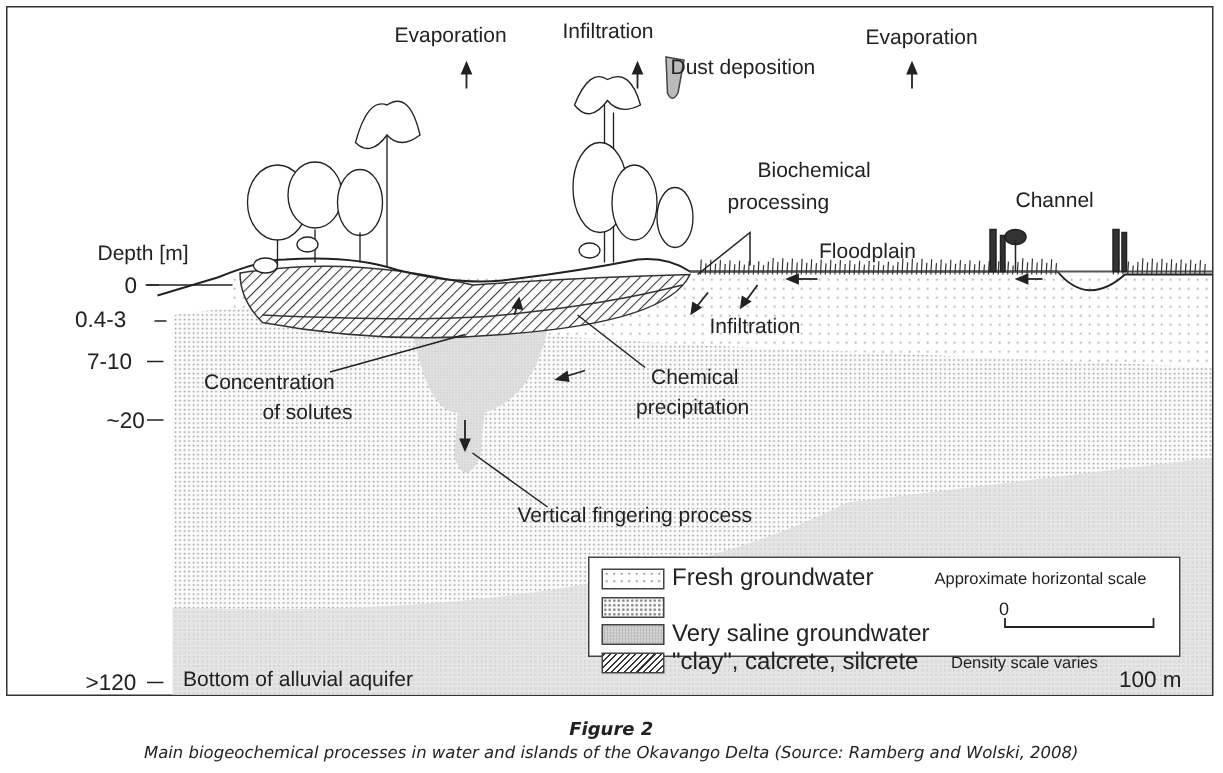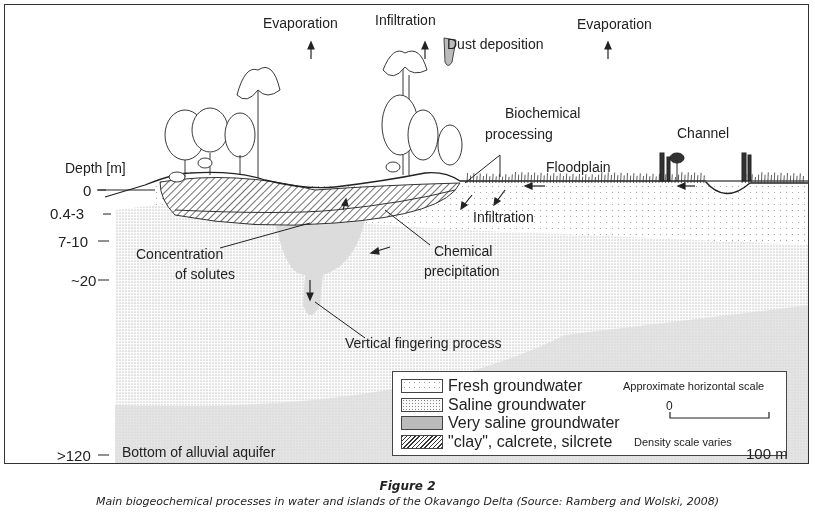--- a/index.html
+++ b/index.html
@@ -1,21 +1,21 @@
 <!DOCTYPE html>
 <html><head>
 <meta charset="utf-8">
 <style>
   html,body{margin:0;padding:0;background:#fff;}
   body{width:815px;height:515px;position:relative;overflow:hidden;font-family:"Liberation Sans",sans-serif;color:#222;}
   #frame{position:absolute;left:4px;top:4px;width:805px;height:460px;border:1.5px solid #333;box-sizing:border-box;overflow:hidden;background:#fff;}
   svg{position:absolute;left:0;top:0;}
   .lbl{position:absolute;font-size:14px;color:#222;white-space:nowrap;line-height:1;}
   .tick{position:absolute;font-size:15px;color:#222;white-space:nowrap;line-height:1;}
-  #legend{position:absolute;left:387px;top:366px;width:395px;height:85px;background:#fff;border:1.5px solid #444;box-sizing:border-box;}
+  #legend{position:absolute;left:387px;top:366px;width:395px;height:67px;background:#fff;border:1.5px solid #444;box-sizing:border-box;}
   .leg-item{position:absolute;left:8px;display:flex;align-items:center;height:18px;}
   .swatch{width:42px;height:14px;border:1px solid #444;margin-right:5px;box-sizing:border-box;}
   .leg-text{font-size:16px;line-height:1;white-space:nowrap;}
   .sw-fresh{background-image:radial-gradient(#999 0.7px,transparent 0.8px);background-size:5px 5px;background-color:#fff;}
   .sw-saline{background-image:radial-gradient(#888 0.8px,transparent 0.9px);background-size:3px 3px;background-color:#fafafa;}
   .sw-vsal{background:#d8d8d8;background-image:radial-gradient(#bbb 0.8px,transparent 0.9px);background-size:2px 2px;}
   .sw-clay{background:repeating-linear-gradient(135deg,#333 0 1px,#fff 1px 3px);}
   .scale-text{position:absolute;font-size:11px;white-space:nowrap;color:#222;}
   #caption-title{position:absolute;left:0;width:815px;top:479px;text-align:center;font-size:12px;font-weight:bold;font-style:italic;font-family:"DejaVu Sans",sans-serif;}
   #caption-text{position:absolute;left:0;width:815px;top:495px;text-align:center;font-size:11px;font-style:italic;font-family:"DejaVu Sans",sans-serif;color:#222;}
@@ -257,21 +257,20 @@
     </g>
   </svg>
 
   <div id="legend">
     <div class="leg-item" style="top:5px;">
       <span class="swatch sw-fresh"></span>
       <span class="leg-text">Fresh groundwater</span>
     </div>
     <div class="leg-item" style="top:24px;">
       <span class="swatch sw-saline"></span>
-      <span class="leg-text">Saline groundwater</span>
     </div>
     <div class="leg-item" style="top:42px;">
       <span class="swatch sw-vsal"></span>
       <span class="leg-text">Very saline groundwater</span>
     </div>
     <div class="leg-item" style="top:61px;">
       <span class="swatch sw-clay"></span>
       <span class="leg-text">"clay", calcrete, silcrete</span>
     </div>
     <span class="scale-text" style="left:230px;top:8px;">Approximate horizontal scale</span>

